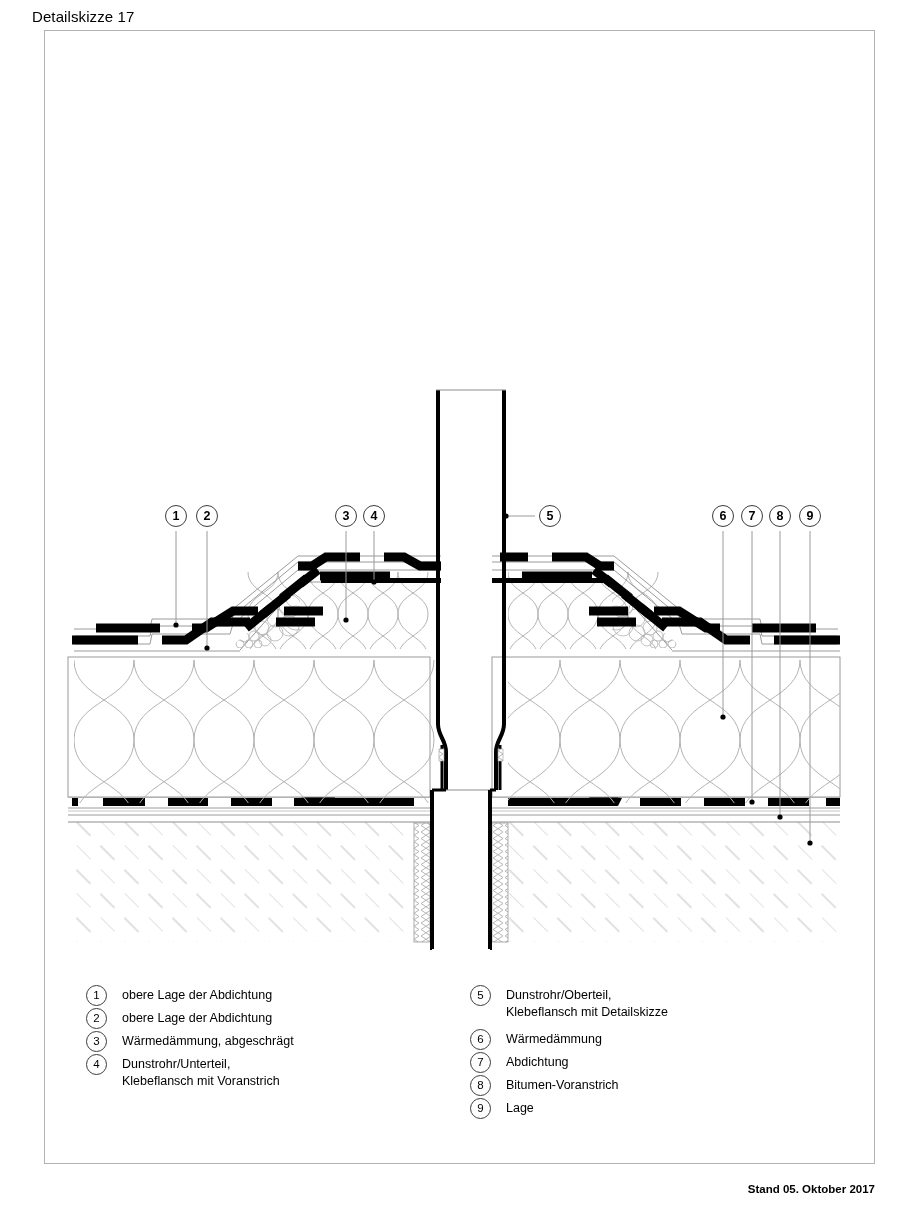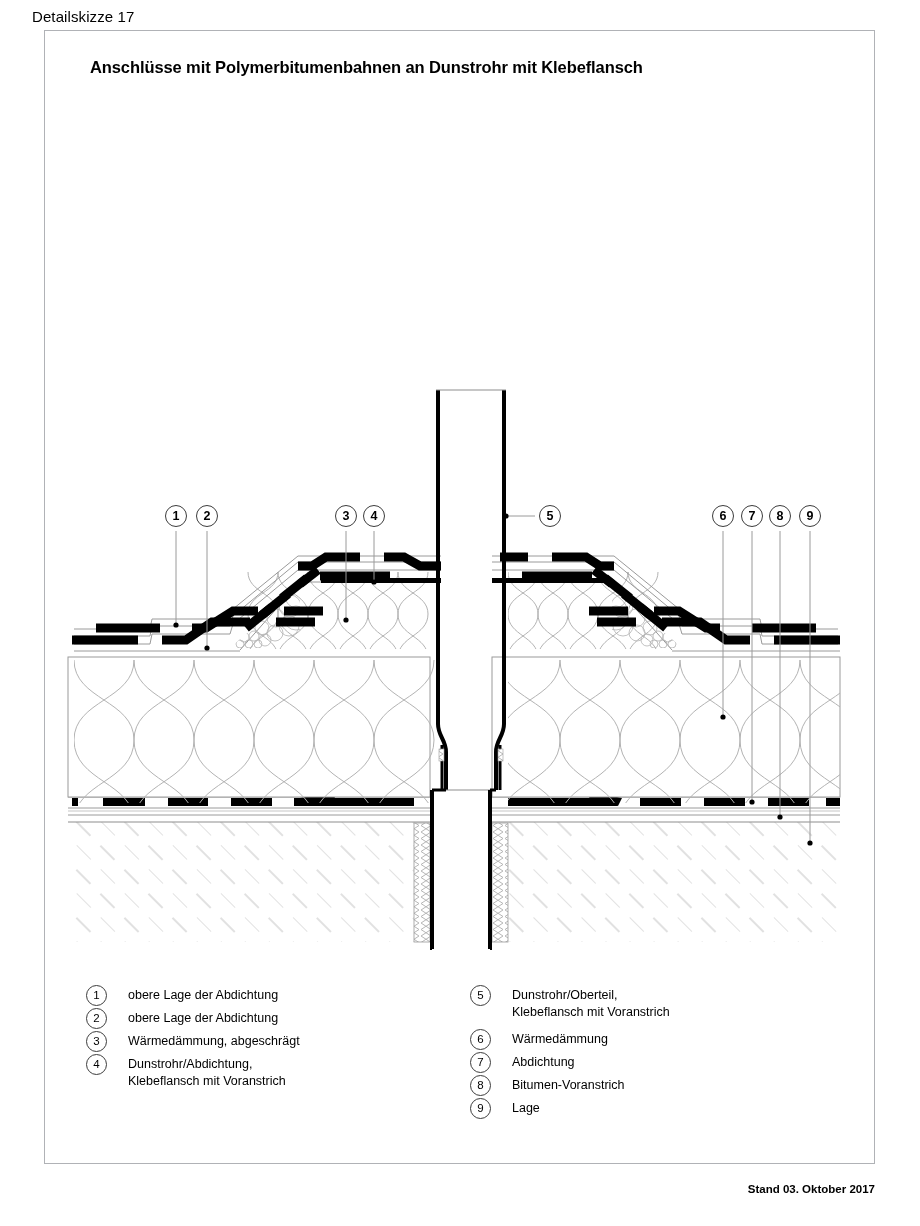--- a/index.html
+++ b/index.html
@@ -20,34 +20,33 @@
 
   
   #legend{position:absolute;left:86px;top:980px;width:760px;}
   .legend-col{position:absolute;top:0;}
   .legend-col.left{left:0;width:380px;}
   .legend-col.right{left:384px;width:376px;}
   .legend-row{position:absolute;left:0;display:flex;align-items:flex-start;}
   .bullet{width:19px;height:19px;border:1px solid #3c3c3c;border-radius:50%;
           display:flex;align-items:center;justify-content:center;
           font-size:11.5px;line-height:1;flex:0 0 auto;background:#fff;}
-  .legend-text{margin-left:21px;font-size:12.5px;line-height:16.5px;
+  .legend-text{margin-left:15px;font-size:12.5px;line-height:16.5px;
                white-space:pre-line;padding-top:2px;}
 </style>
 </head>
 <body>
 
 <div id="sheet">
 
   <div id="sheet-label">Detailskizze 17</div>
 
   <div id="frame"></div>
 
   <div id="title-block">
-    <div class="title-line">Anschlüsse mit Polymerbitumenbahnen an Dunstrohr mit Klebeflansch</div>
   </div>
 
   <svg id="drawing" viewBox="0 0 920 1226" width="920" height="1226">
     <defs>
 
       <pattern id="concreteHatch" width="34" height="34" patternUnits="userSpaceOnUse" patternTransform="rotate(-45)">
         <rect width="34" height="34" fill="#ffffff"></rect>
         <line x1="0" y1="6" x2="0" y2="26" stroke="#c9c9c9" stroke-width="1.1"></line>
         <line x1="17" y1="-11" x2="17" y2="9" stroke="#c9c9c9" stroke-width="1.1"></line>
         <line x1="17" y1="23" x2="17" y2="43" stroke="#c9c9c9" stroke-width="1.1"></line>
@@ -390,43 +389,43 @@
         <div class="legend-row" style="top: 28px;">
           <div class="bullet">2</div>
           <div class="legend-text">obere Lage der Abdichtung</div>
         </div>
         <div class="legend-row" style="top: 51px;">
           <div class="bullet">3</div>
           <div class="legend-text">Wärmedämmung, abgeschrägt</div>
         </div>
         <div class="legend-row" style="top: 74px;">
           <div class="bullet">4</div>
-          <div class="legend-text">Dunstrohr/Abdichtung,
+          <div class="legend-text">Dunstrohr/Unterteil,
 Klebeflansch mit Voranstrich</div>
         </div>
       </div>
     <div class="legend-col right">
         <div class="legend-row" style="top: 5px;">
           <div class="bullet">5</div>
           <div class="legend-text">Dunstrohr/Oberteil,
-Klebeflansch mit Voranstrich</div>
+Klebeflansch mit Detailskizze</div>
         </div>
         <div class="legend-row" style="top: 49px;">
           <div class="bullet">6</div>
           <div class="legend-text">Wärmedämmung</div>
         </div>
         <div class="legend-row" style="top: 72px;">
           <div class="bullet">7</div>
           <div class="legend-text">Abdichtung</div>
         </div>
         <div class="legend-row" style="top: 95px;">
           <div class="bullet">8</div>
           <div class="legend-text">Bitumen-Voranstrich</div>
         </div>
         <div class="legend-row" style="top: 118px;">
           <div class="bullet">9</div>
           <div class="legend-text">Lage</div>
         </div>
       </div>
   </div>
 
-  <div id="stand">Stand 03. Oktober 2017</div>
+  <div id="stand">Stand 05. Oktober 2017</div>
 </div>
 
 </body></html>

